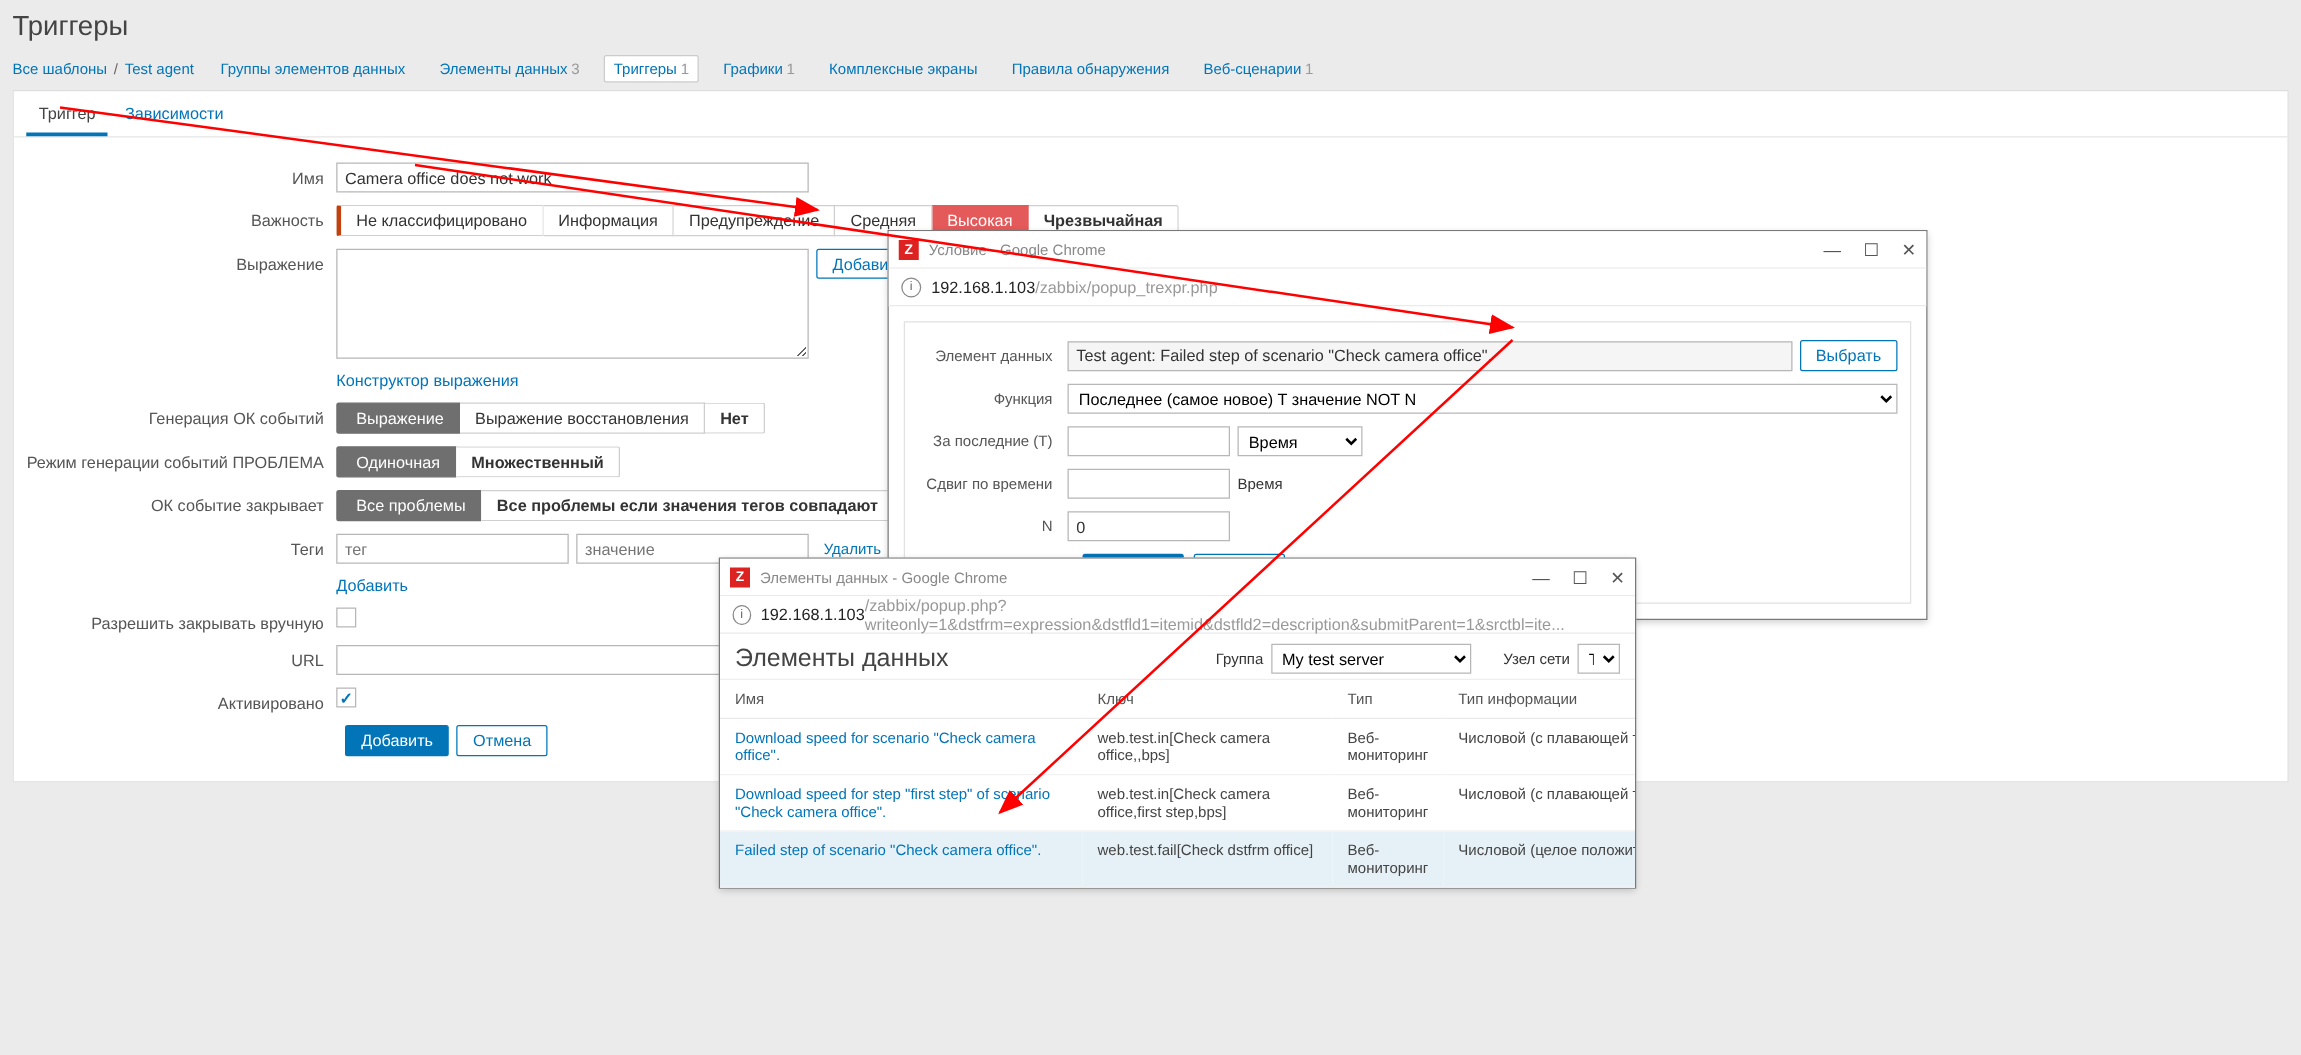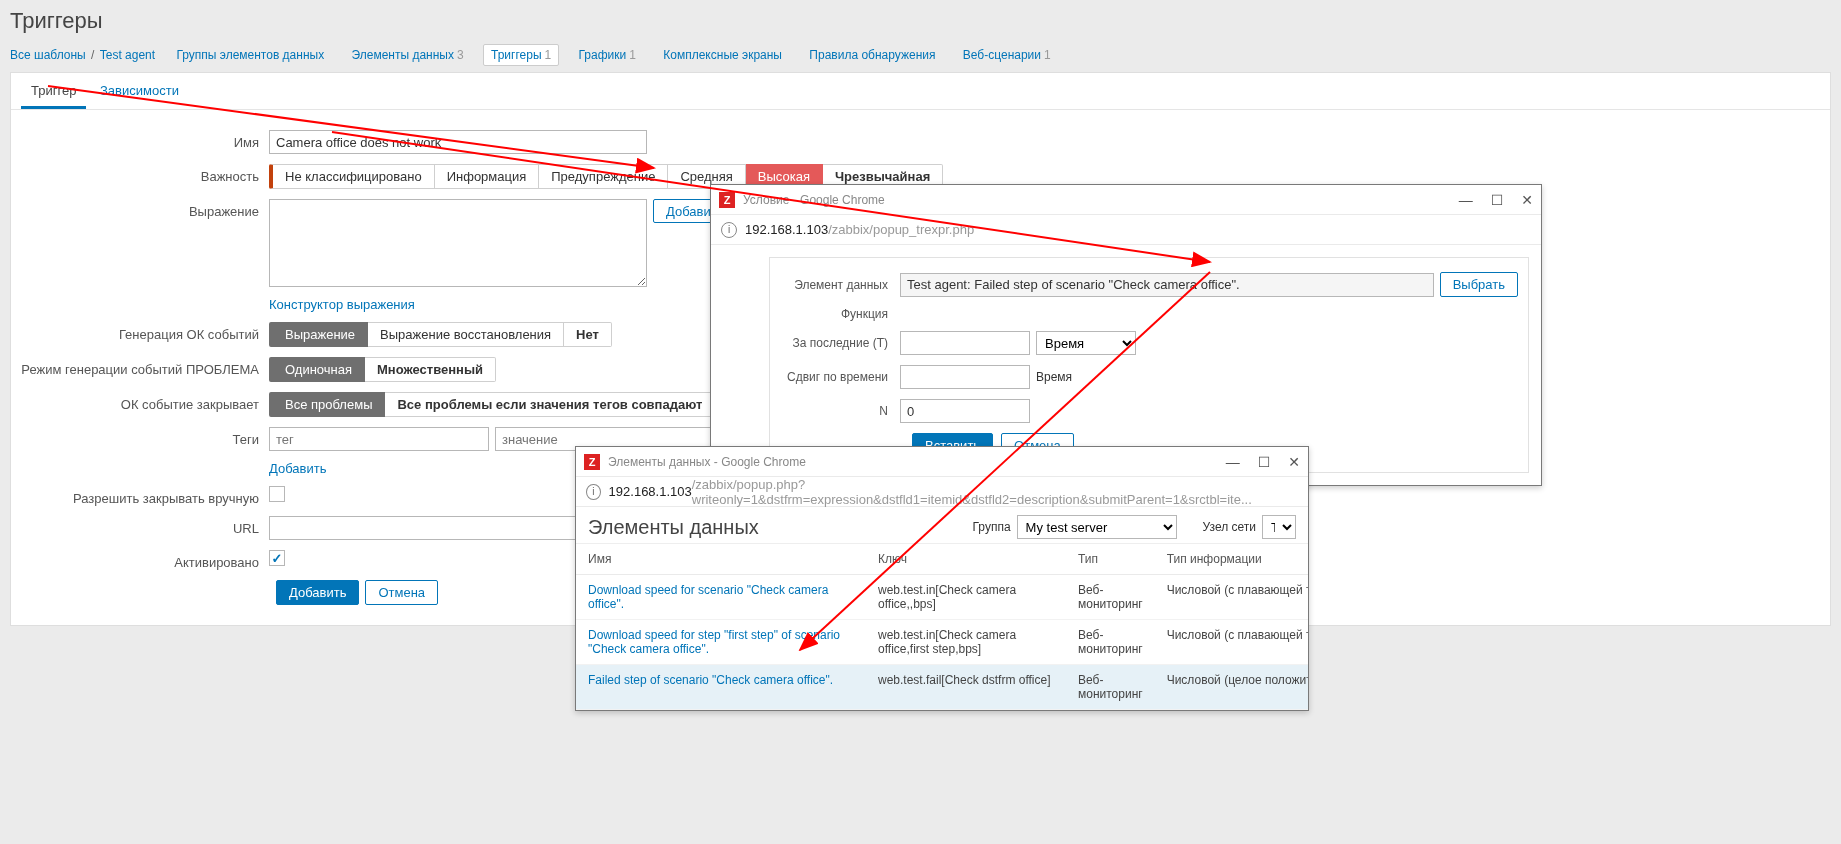--- a/index.html
+++ b/index.html
@@ -31,21 +31,21 @@
 .btn-blue { background: #0275b8; color: #fff; border: 1px solid #0275b8; }
 
 .seggrp { display: flex; }
 .seggrp .seg { border: 1px solid #cfcfcf; border-left: none; background: #fff; padding: 4px 12px; font-size: 13px; color: #333; cursor: pointer; }
 .seggrp .seg:first-child { border-left: 4px solid #c2410c; border-radius: 2px 0 0 2px; }
 .seggrp .seg:last-child { border-radius: 0 2px 2px 0; font-weight: bold; }
 .seggrp .seg.on-gray { background: #6f6f6f; color: #fff; border-color: #6f6f6f; }
 .seggrp .seg.on-red { background: #e45959; color: #fff; border-color: #e45959; }
 
 .tag-row { display: flex; align-items: center; gap: 6px; }
-.tag-row .txt { width: 220px; }
+.tag-row .txt { width: 186px; }
 .rm { color: #0275b8; font-size: 12px; margin-left: 6px; }
 .sub-link { color: #0275b8; font-size: 13px; display: block; margin-top: 4px; }
 
 .chk { width: 16px; height: 16px; border: 1px solid #b7b7b7; display: inline-flex; align-items: center; justify-content: center; background: #fff; cursor: pointer; }
 .chk.on::after { content: "✓"; color: #0275b8; font-size: 13px; font-weight: bold; }
 
 .actions { margin-left: 265px; margin-top: 10px; display: flex; gap: 6px; }
 
 
 .winframe { position: absolute; background: #fff; border: 1px solid #797979; box-shadow: 0 2px 6px rgba(0,0,0,.2); font-size: 12px; }
@@ -222,30 +222,35 @@
       <span>☐</span>
       <span>✕</span>
     </span>
   </div>
   <div class="win-addr">
     <span class="info">i</span>
     <span class="host">192.168.1.103</span>
       <span class="path">/zabbix/popup_trexpr.php</span>
   </div>
   <div class="win-body">
-    <div style="border:1px solid #e1e1e1; padding:14px 10px;margin-left:46px;">
+    <div style="border:1px solid #e1e1e1; padding:14px 10px;">
       <div class="cond-row">
         <div class="cond-lbl">Элемент данных</div>
         <div class="cond-ctrl">
           <input class="txt readonly" style="flex: 1 1 0%;" readonly="" value="Test agent: Failed step of scenario &quot;Check camera office&quot;.">
           <button class="btn">Выбрать</button>
         </div>
       </div>
       <div class="cond-row">
         <div class="cond-lbl">Функция</div>
+        <div class="cond-ctrl">
+          <select class="sel" style="flex:1;">
+            <option>Последнее (самое новое) T значение NOT N</option>
+          </select>
+        </div>
       </div>
       <div class="cond-row">
         <div class="cond-lbl">За последние (T)</div>
         <div class="cond-ctrl">
           <input class="txt" style="width: 130px;">
           <select class="sel" style="width:100px;"><option>Время</option></select>
         </div>
       </div>
       <div class="cond-row">
         <div class="cond-lbl">Сдвиг по времени</div>

